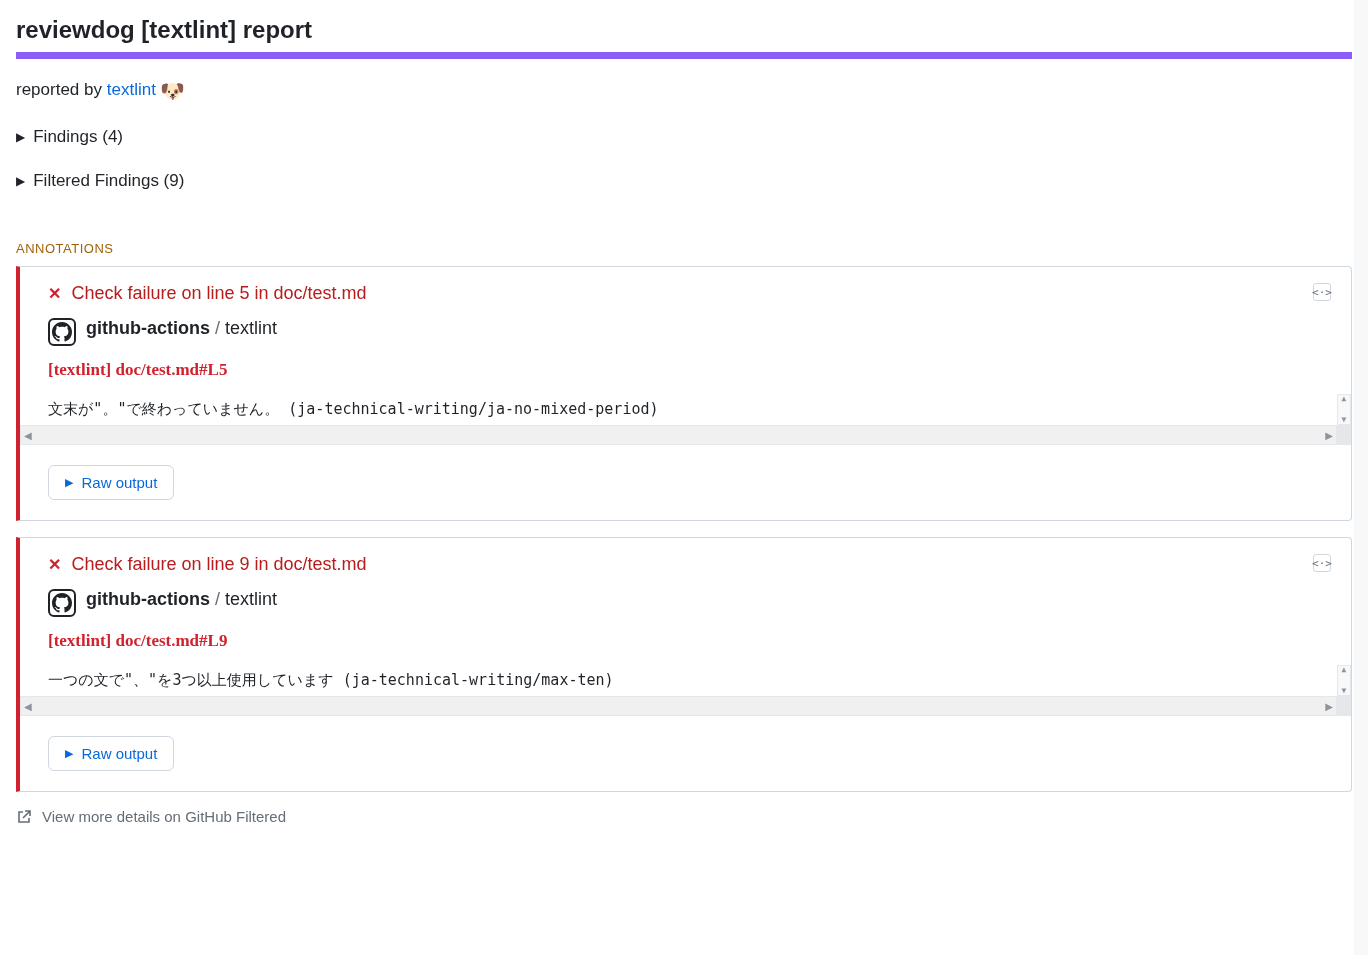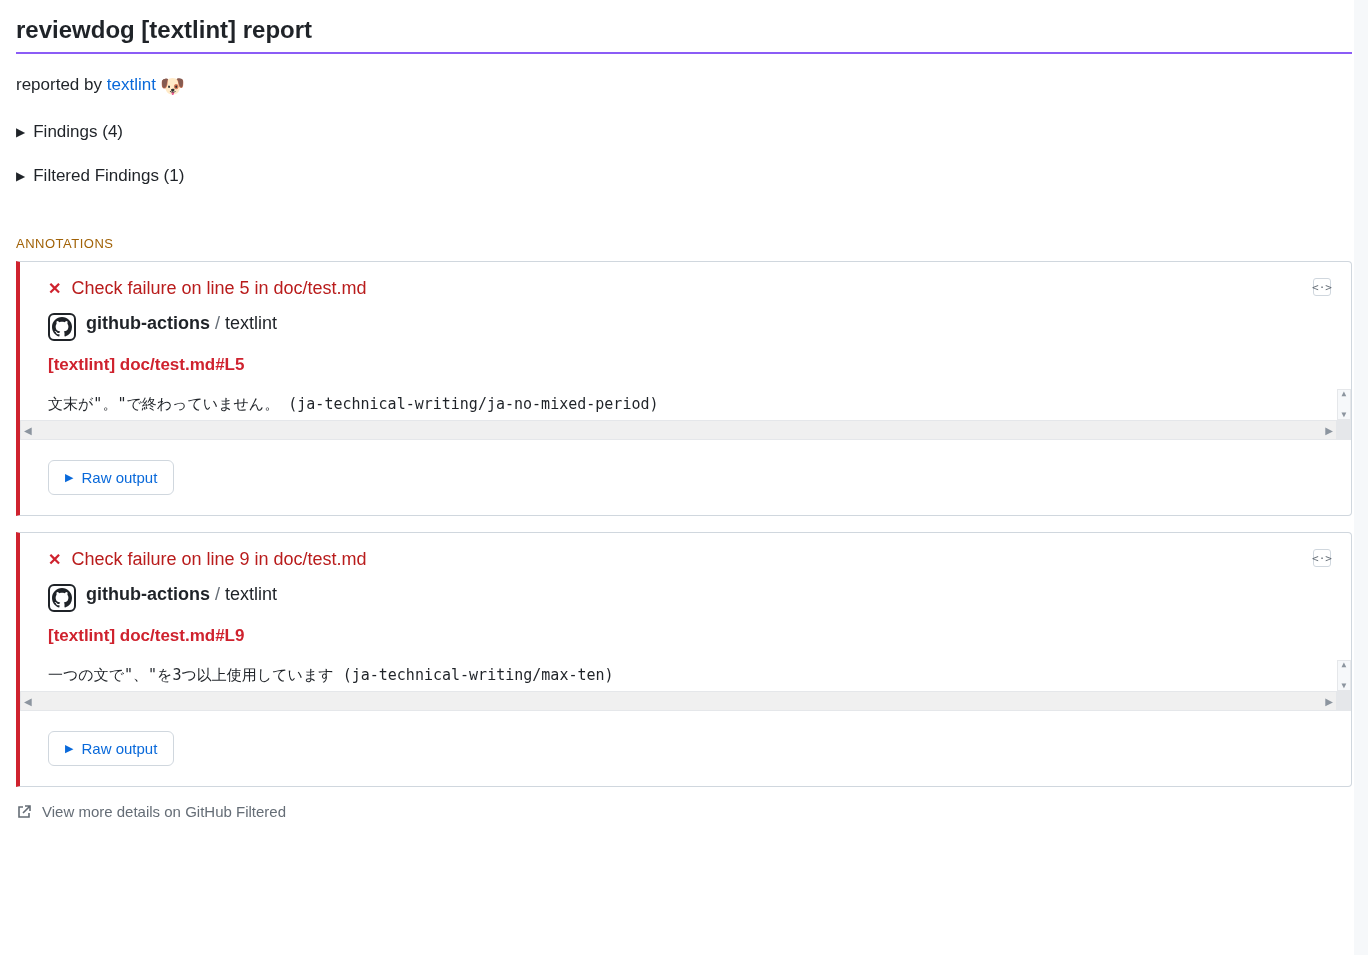--- a/index.html
+++ b/index.html
@@ -7,21 +7,21 @@
       font-family: -apple-system, BlinkMacSystemFont, "Segoe UI", Helvetica, Arial, sans-serif;
       background: #ffffff;
       color: #1f2328;
       font-size: 16px;
       padding: 16px;
     }
     .page-title {
       font-size: 24px;
       font-weight: 600;
       padding-bottom: 8px;
-      border-bottom: 2px solid #8b5cf6;
+      border-bottom: 7px solid #8b5cf6;
       margin-bottom: 20px;
     }
     .reported-by {
       font-size: 17px;
       margin-bottom: 24px;
     }
     .reported-by a {
       color: #0969da;
       text-decoration: none;
     }
@@ -118,20 +118,21 @@
     }
     .workflow-name .check {
       color: #1f2328;
       font-weight: 400;
     }
     .annotation-title {
       color: #cf222e;
       font-weight: 600;
       font-size: 17px;
       margin-bottom: 14px;
+      font-family: Liberation Serif, serif;
     }
     .code-line-container {
       margin-left: -28px;
       margin-right: -20px;
     }
     .annotation-message {
       font-family: ui-monospace, SFMono-Regular, "SF Mono", Menlo, Consolas, monospace;
       font-size: 15px;
       color: #1f2328;
       white-space: nowrap;
@@ -232,21 +233,21 @@
   <span>reported by </span><a href="#">textlint</a><span class="dog-emoji">🐶</span>
 </p>
 
 <div class="details-toggle">
   <span class="triangle">▶</span>
   <span>Findings (4)</span>
 </div>
 
 <div class="details-toggle">
   <span class="triangle">▶</span>
-  <span>Filtered Findings (1)</span>
+  <span>Filtered Findings (9)</span>
 </div>
 
 <div class="section-heading">ANNOTATIONS</div>
 
 <div class="annotation-card">
   <div class="annotation-header">
     <span class="failure-icon">✕</span>
     <span class="failure-text">Check failure on line 5 in doc/test.md</span>
     <span class="code-icon">&lt;·&gt;</span>
   </div>

